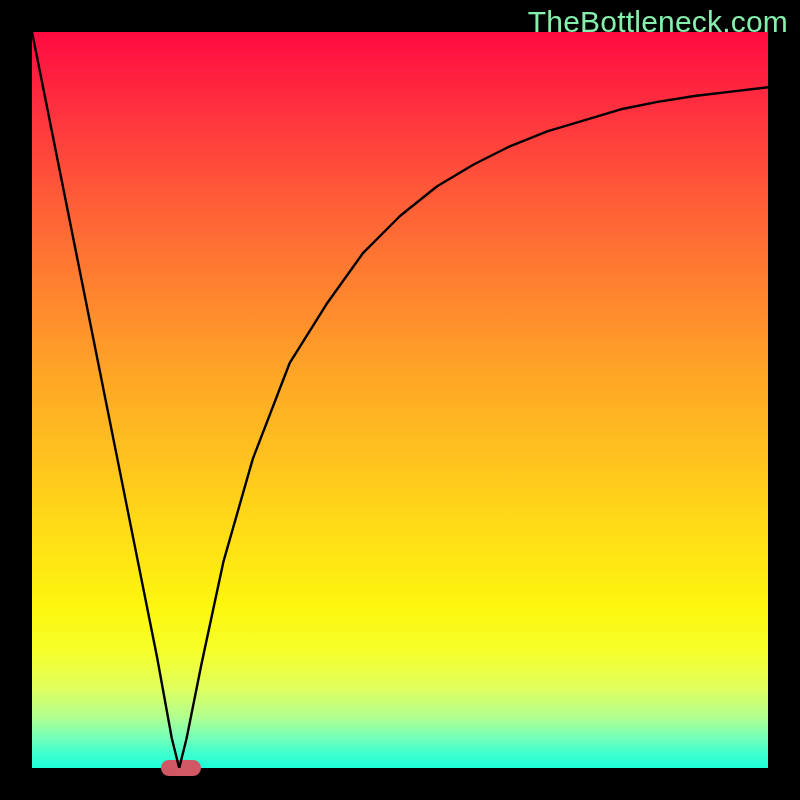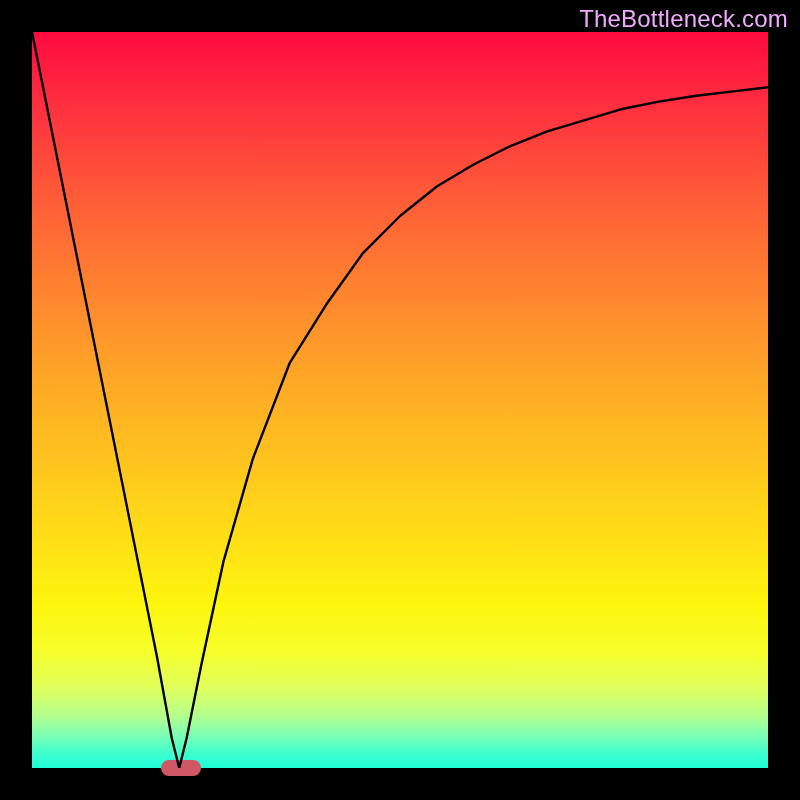--- a/index.html
+++ b/index.html
@@ -14,23 +14,23 @@
     position: relative;
     width: 800px;
     height: 800px;
     background: #000;
     box-sizing: border-box;
   }
   .watermark {
     position: absolute;
     top: 5px;
     right: 12px;
-    font-size: 24px;
+    font-size: 30px;
     font-weight: 400;
-    color: #f0abfc;
+    color: #86efac;
     letter-spacing: 0.2px;
     z-index: 5;
     user-select: none;
   }
   .plot {
     position: absolute;
     left: 32px;
     top: 32px;
     width: 736px;
     height: 736px;

